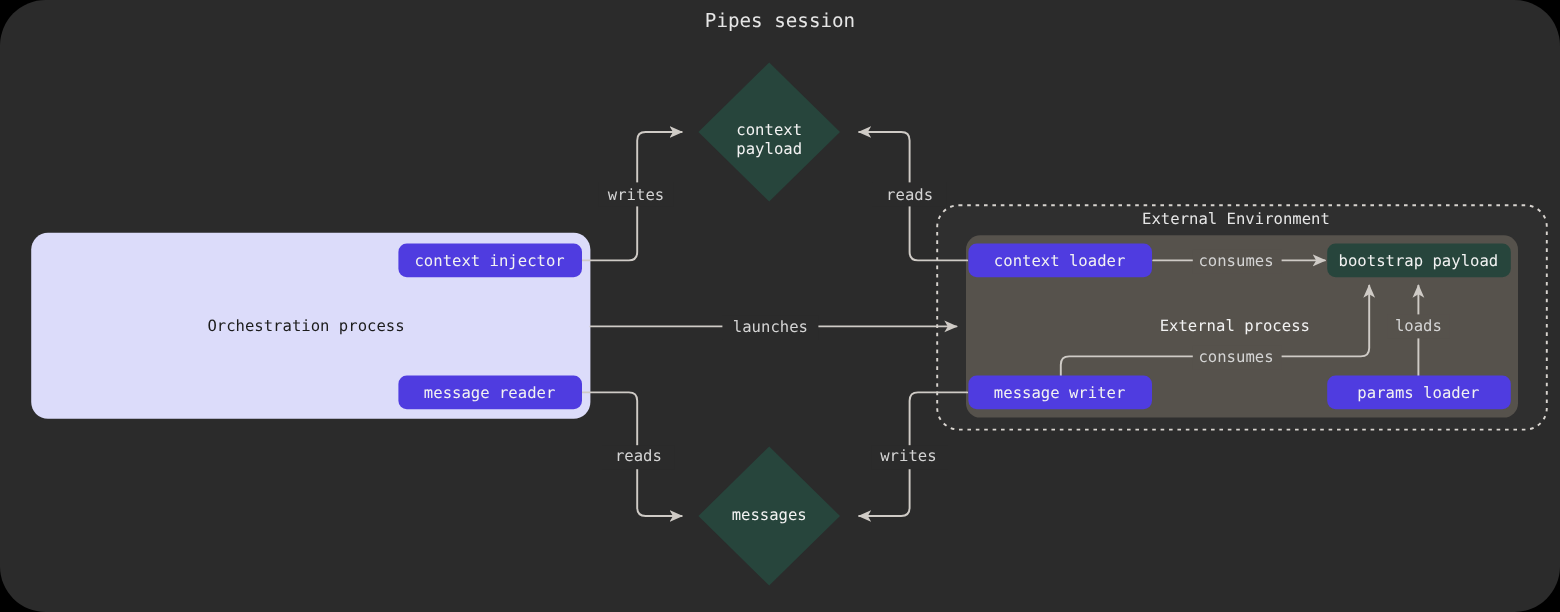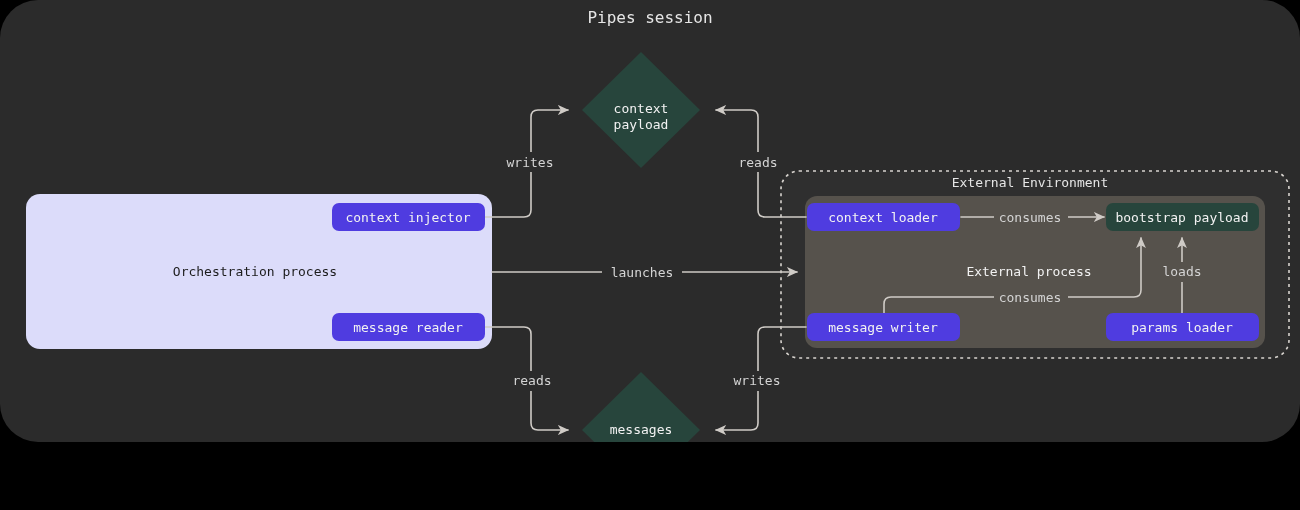--- a/index.html
+++ b/index.html
@@ -9,21 +9,21 @@
   }
   body {
     width: 1300px;
     height: 510px;
     overflow: hidden;
     font-family: "DejaVu Sans Mono", monospace;
   }
   #canvas {
     position: relative;
     width: 1300px;
-    height: 442px;
+    height: 510px;
     background: #2b2b2b;
     border-radius: 38px;
     overflow: hidden;
   }
   #diagram-svg {
     position: absolute;
     left: 0;
     top: 0;
     width: 1300px;
     height: 510px;

